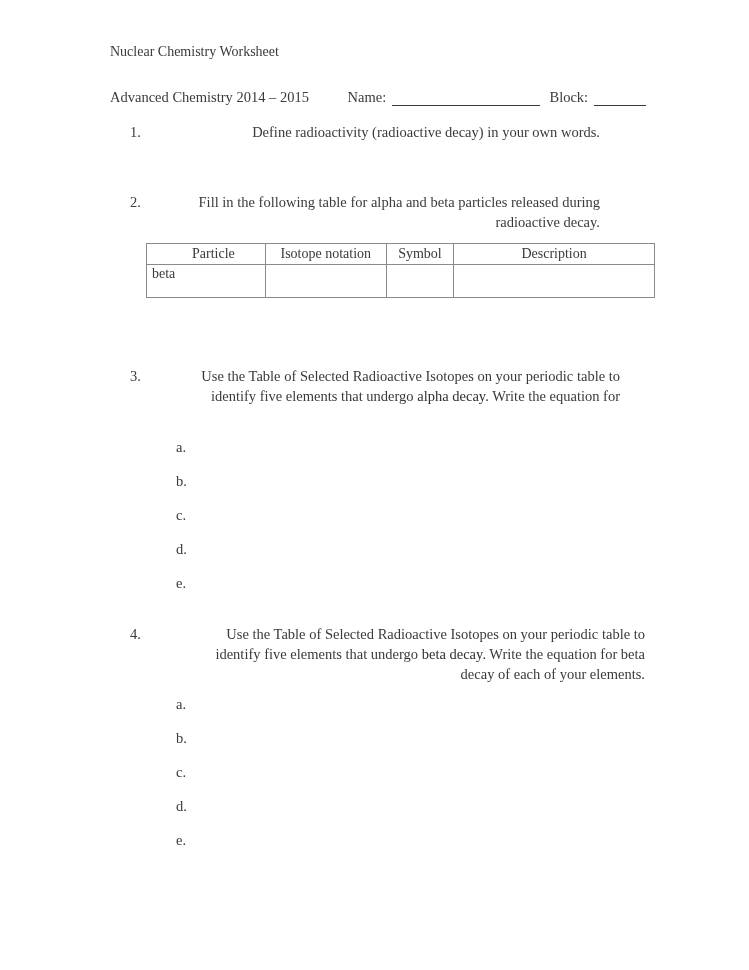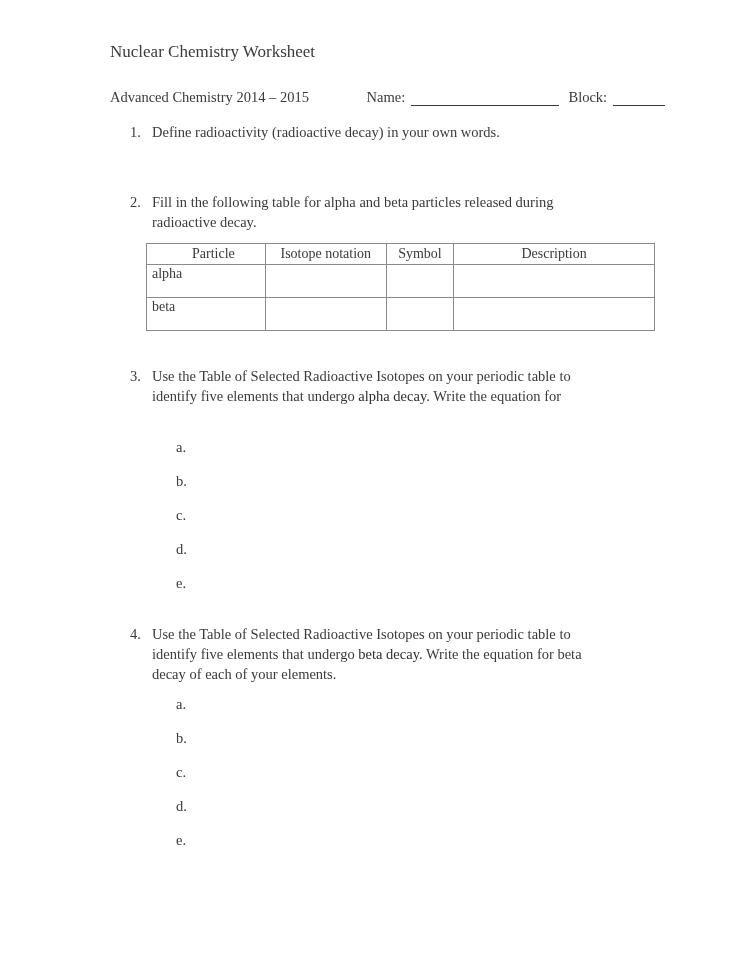--- a/index.html
+++ b/index.html
@@ -21,36 +21,36 @@
     width: 749px;
     height: 970px;
     overflow: hidden;
   }
 
   
   .title {
     position: absolute;
     left: 110px;
     top: 43px;
-    font-size: 17px;
+    font-size: 14px;
     line-height: 18px;
     white-space: nowrap;
   }
   .courseline {
     position: absolute;
     left: 110px;
     top: 88px;
     font-size: 14.5px;
     line-height: 18px;
     white-space: nowrap;
   }
   .courseline .course { display: inline-block; }
   .courseline .namelab {
     display: inline-block;
-    margin-left: 54px;
+    margin-left: 35px;
   }
   .rule {
     display: inline-block;
     vertical-align: bottom;
     border-bottom: 1.4px solid #3a3a3a;
     height: 12px;
     margin: 0 2px;
   }
   .rule-name { width: 148px; }
   .rule-block { width: 52px; }
@@ -65,20 +65,21 @@
   .q .num {
     position: absolute;
     left: 0;
     top: 0;
     width: 22px;
     text-align: left;
   }
   .q .body {
     margin-left: 22px;
     display: block;
+    text-align: right;
   }
   .q b { font-weight: normal; color: #2f2f2f; }
 
   #q1 { left: 130px; top: 122px; width: 470px; }
   #q2 { left: 130px; top: 192px; width: 470px; }
   #q3 { left: 130px; top: 366px; width: 490px; }
   #q4 { left: 130px; top: 624px; width: 515px; }
 
   
   .sublist {
@@ -161,34 +162,20 @@
       <tr>
         <th class="c-particle">Particle</th>
         <th class="c-isotope">Isotope notation</th>
         <th class="c-symbol">Symbol</th>
         <th class="c-desc">Description</th>
       </tr>
     </thead>
     <tbody>
       <tr>
         <td>
-            <span class="cellpad">alpha</span>
-          </td>
-        <td>
-            <span class="cellpad"></span>
-          </td>
-        <td>
-            <span class="cellpad"></span>
-          </td>
-        <td>
-            <span class="cellpad"></span>
-          </td>
-      </tr>
-      <tr>
-        <td>
             <span class="cellpad">beta</span>
           </td>
         <td>
             <span class="cellpad"></span>
           </td>
         <td>
             <span class="cellpad"></span>
           </td>
         <td>
             <span class="cellpad"></span>

